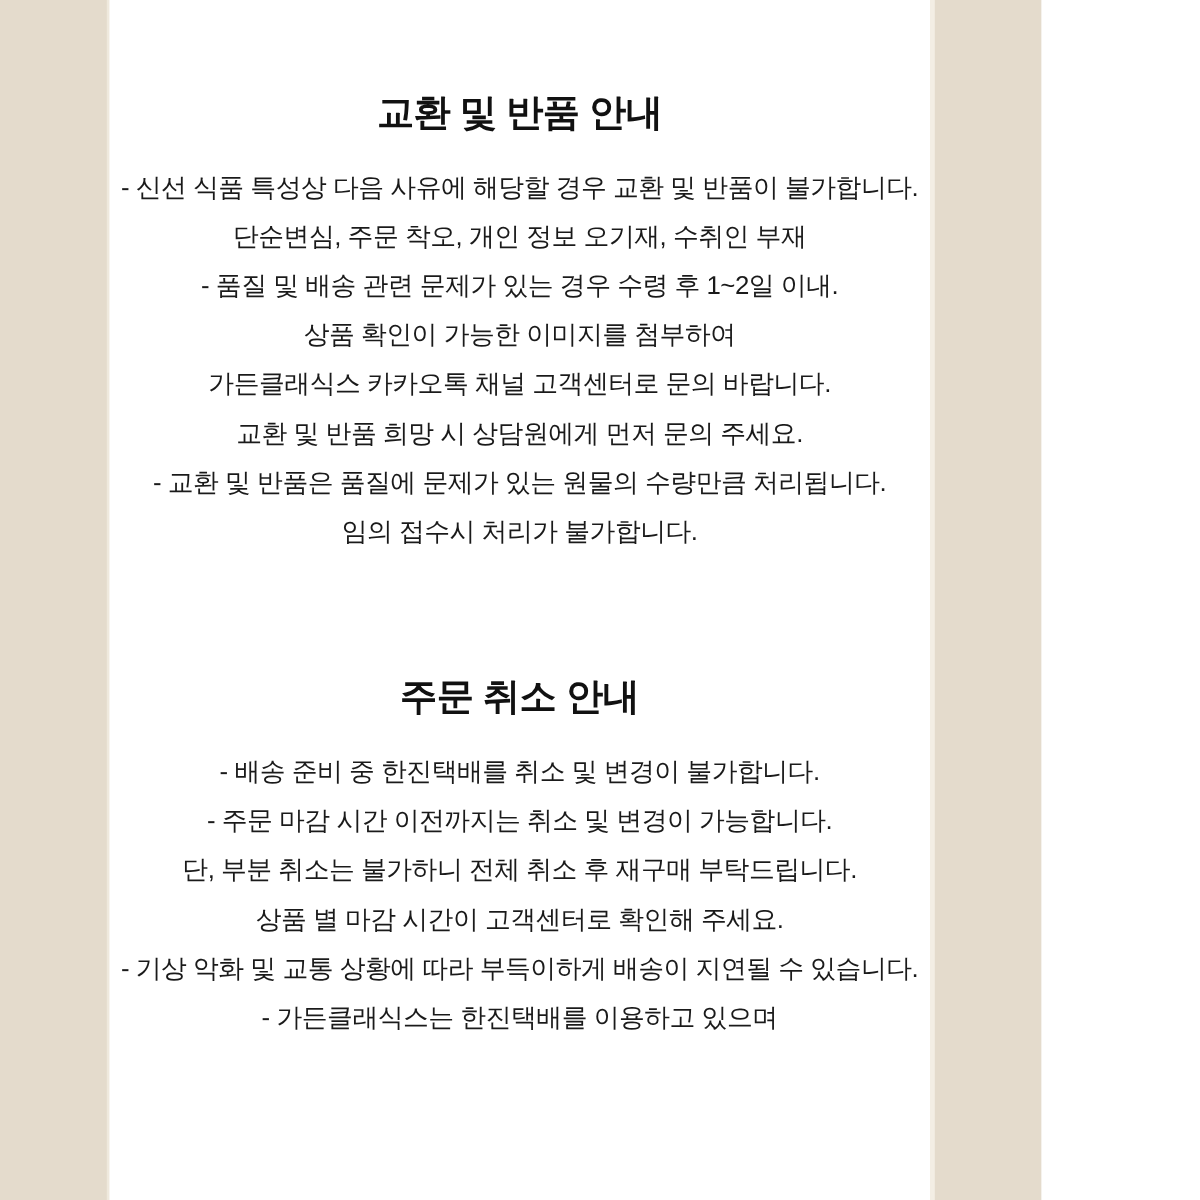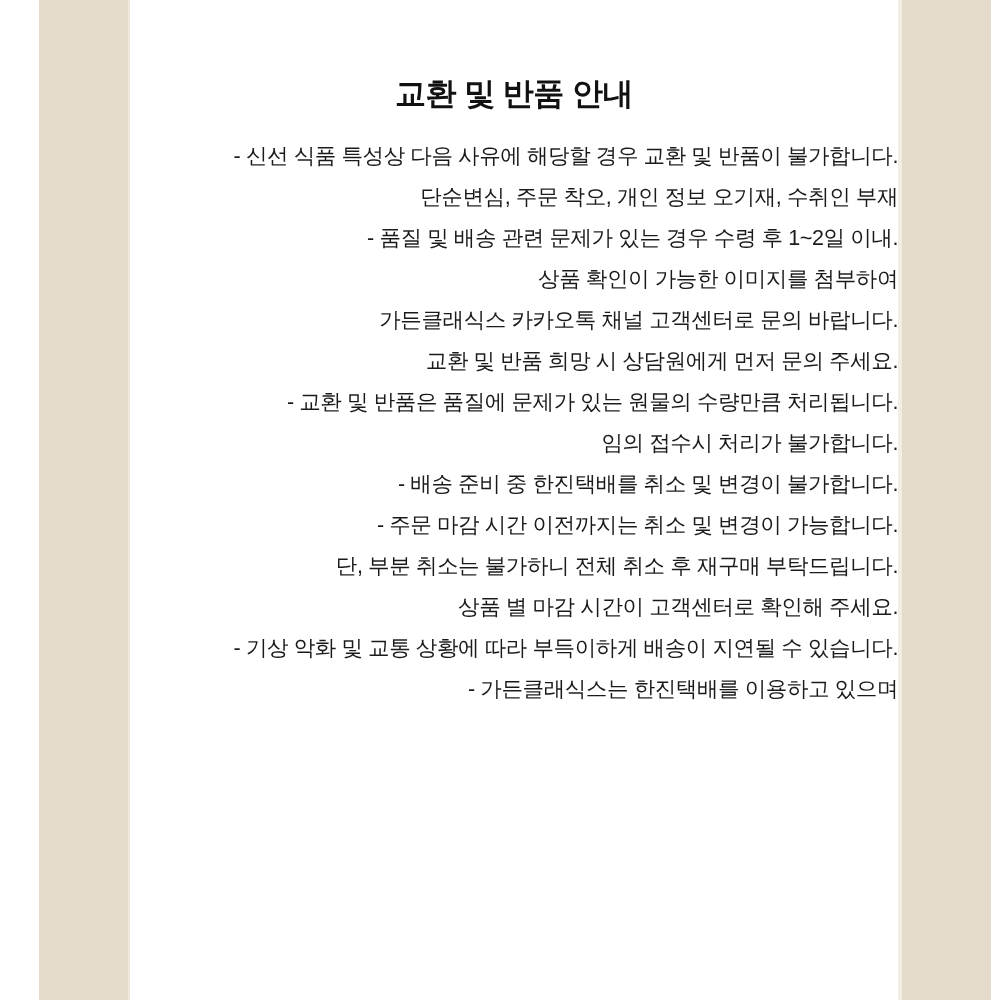--- a/index.html
+++ b/index.html
@@ -2,26 +2,25 @@
 <html lang="ko" style="--background: #ffffff; --side_band: #e4dbcc; --text: #1a1a1a; --heading: #111111;"><head>
 <meta charset="utf-8">
 <style>
   html, body {
     margin: 0;
     padding: 0;
     background: var(--background, #ffffff);
   }
   .canvas {
     position: relative;
-    width: 952px;
+    width: 868px;
     height: 1000px;
     overflow: hidden;
     background: var(--background, #ffffff);
     font-family: "Liberation Sans", "DejaVu Sans", sans-serif;
-    margin-left: 39px;
   }
   .side-band {
     position: absolute;
     top: 0;
     bottom: 0;
     width: 89px;
     background: var(--side_band, #e4dbcc);
   }
   .side-band.left  { left: 0;  border-right: 2px solid #efe9dd; }
   .side-band.right { right: 0; border-left: 4px solid #f3eee4; }
@@ -43,21 +42,20 @@
     color: var(--heading, #111111);
   }
   .section:first-child .section-title {
     margin-top: 72px;
   }
   .line {
     font-size: 21.5px;
     line-height: 41px;
     letter-spacing: -0.4px;
     white-space: nowrap;
-    text-align: right;
   }
 </style>
 </head>
 <body>
 
 <div class="canvas">
   <div class="side-band left"></div>
   <div class="side-band right"></div>
 
   <div class="content">
@@ -68,20 +66,21 @@
       <div class="line">단순변심, 주문 착오, 개인 정보 오기재, 수취인 부재</div>
       <div class="line">- 품질 및 배송 관련 문제가 있는 경우 수령 후 1~2일 이내.</div>
       <div class="line">상품 확인이 가능한 이미지를 첨부하여</div>
       <div class="line">가든클래식스 카카오톡 채널 고객센터로 문의 바랍니다.</div>
       <div class="line">교환 및 반품 희망 시 상담원에게 먼저 문의 주세요.</div>
       <div class="line">- 교환 및 반품은 품질에 문제가 있는 원물의 수량만큼 처리됩니다.</div>
       <div class="line">임의 접수시 처리가 불가합니다.</div>
     </div>
 
     <div class="section">
+      <h2 class="section-title">주문 취소 안내</h2>
       <div class="line">- 배송 준비 중 한진택배를 취소 및 변경이 불가합니다.</div>
       <div class="line">- 주문 마감 시간 이전까지는 취소 및 변경이 가능합니다.</div>
       <div class="line">단, 부분 취소는 불가하니 전체 취소 후 재구매 부탁드립니다.</div>
       <div class="line">상품 별 마감 시간이 고객센터로 확인해 주세요.</div>
     </div>
 
     <div class="section">
       <div class="line">- 기상 악화 및 교통 상황에 따라 부득이하게 배송이 지연될 수 있습니다.</div>
       <div class="line">- 가든클래식스는 한진택배를 이용하고 있으며</div>
     </div>

